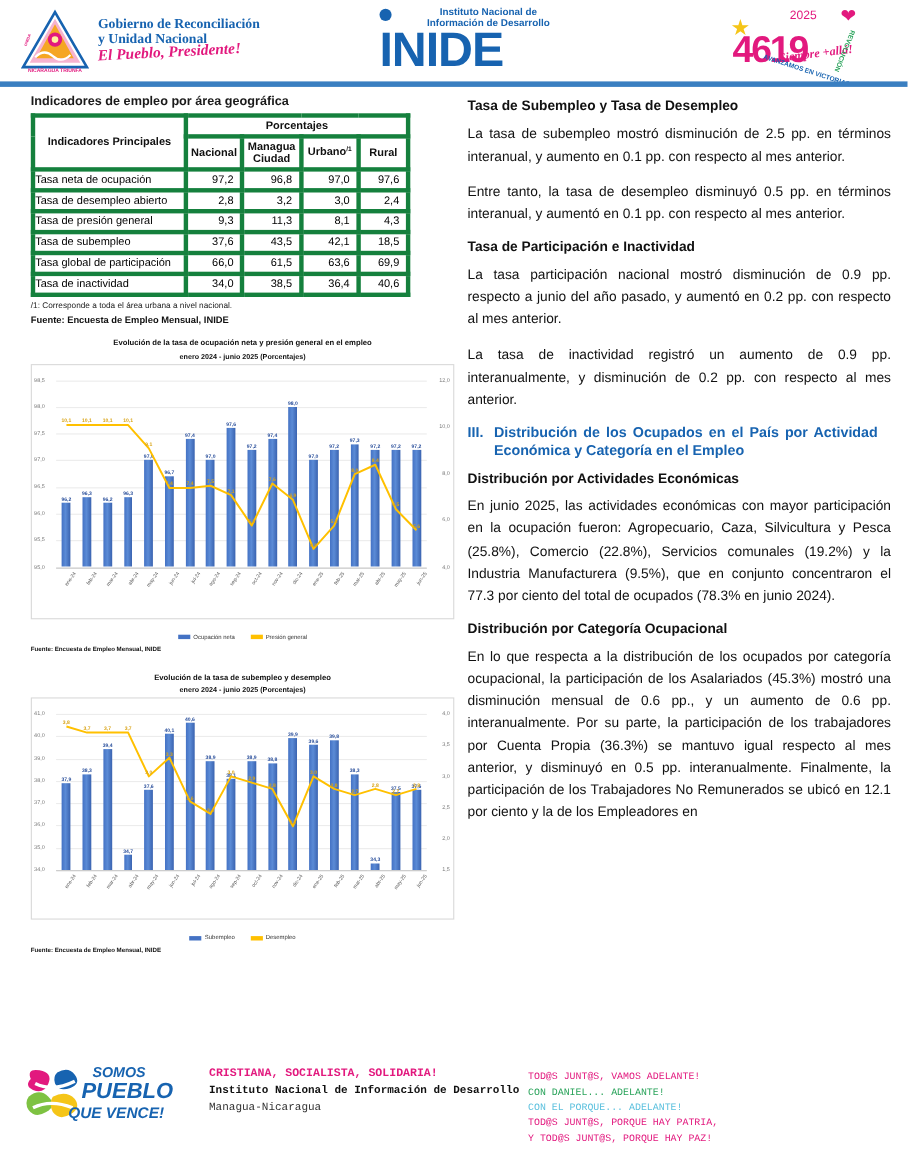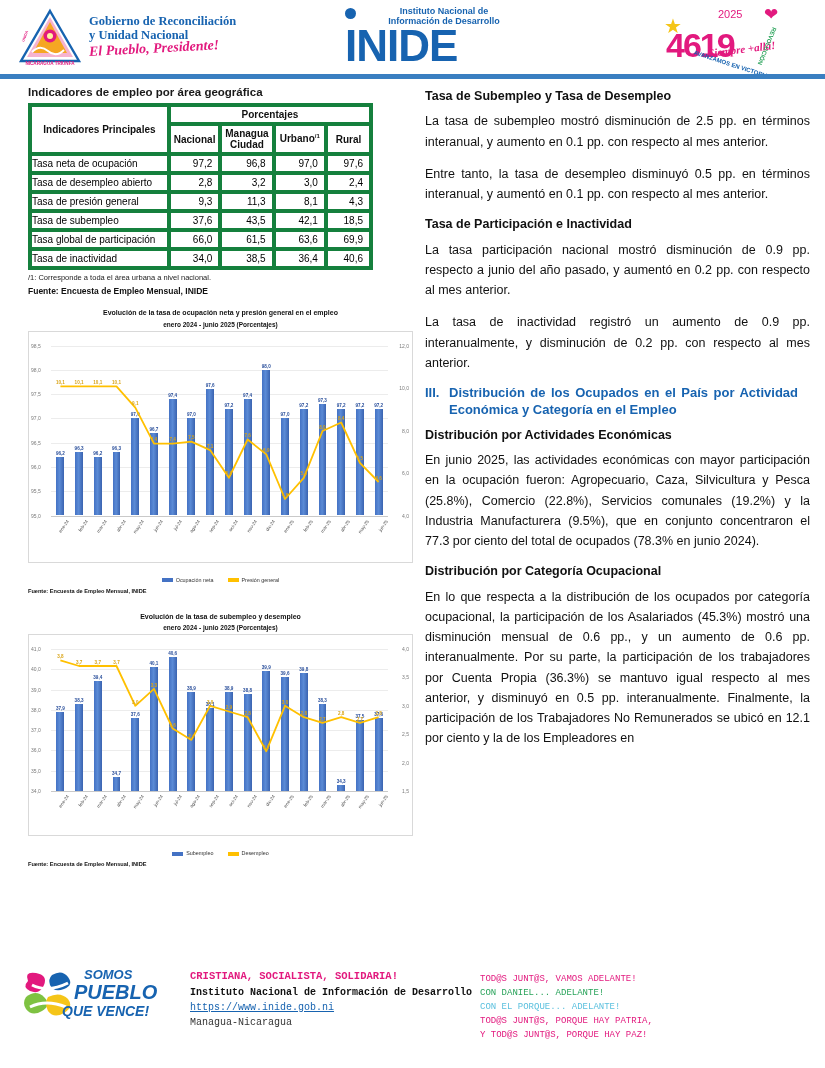--- a/index.html
+++ b/index.html
@@ -454,21 +454,20 @@
       <path d="M8 40 Q24 32 44 40" stroke="#ffffff" stroke-width="3" fill="none"></path>
     </svg>
     <div class="f-somos">SOMOS</div>
     <div class="f-pueblo">PUEBLO</div>
     <div class="f-vence">QUE VENCE!</div>
   </div>
 
   <div class="f-mid">
     <div class="l1">CRISTIANA, SOCIALISTA, SOLIDARIA!</div>
     <div class="l2">Instituto Nacional de Información de Desarrollo</div>
-    <div class="l3">https://www.inide.gob.ni</div>
     <div class="l4">Managua-Nicaragua</div>
   </div>
 
   <div class="f-right" id="chants">
       <div style="color: rgb(226, 25, 126);">TOD@S JUNT@S, VAMOS ADELANTE!</div>
       <div style="color: rgb(41, 163, 90);">CON DANIEL... ADELANTE!</div>
       <div style="color: rgb(91, 192, 222);">CON EL PORQUE... ADELANTE!</div>
       <div style="color: rgb(226, 25, 126);">TOD@S JUNT@S, PORQUE HAY PATRIA,</div>
       <div style="color: rgb(226, 25, 126);">Y TOD@S JUNT@S, PORQUE HAY PAZ!</div>
     </div>

